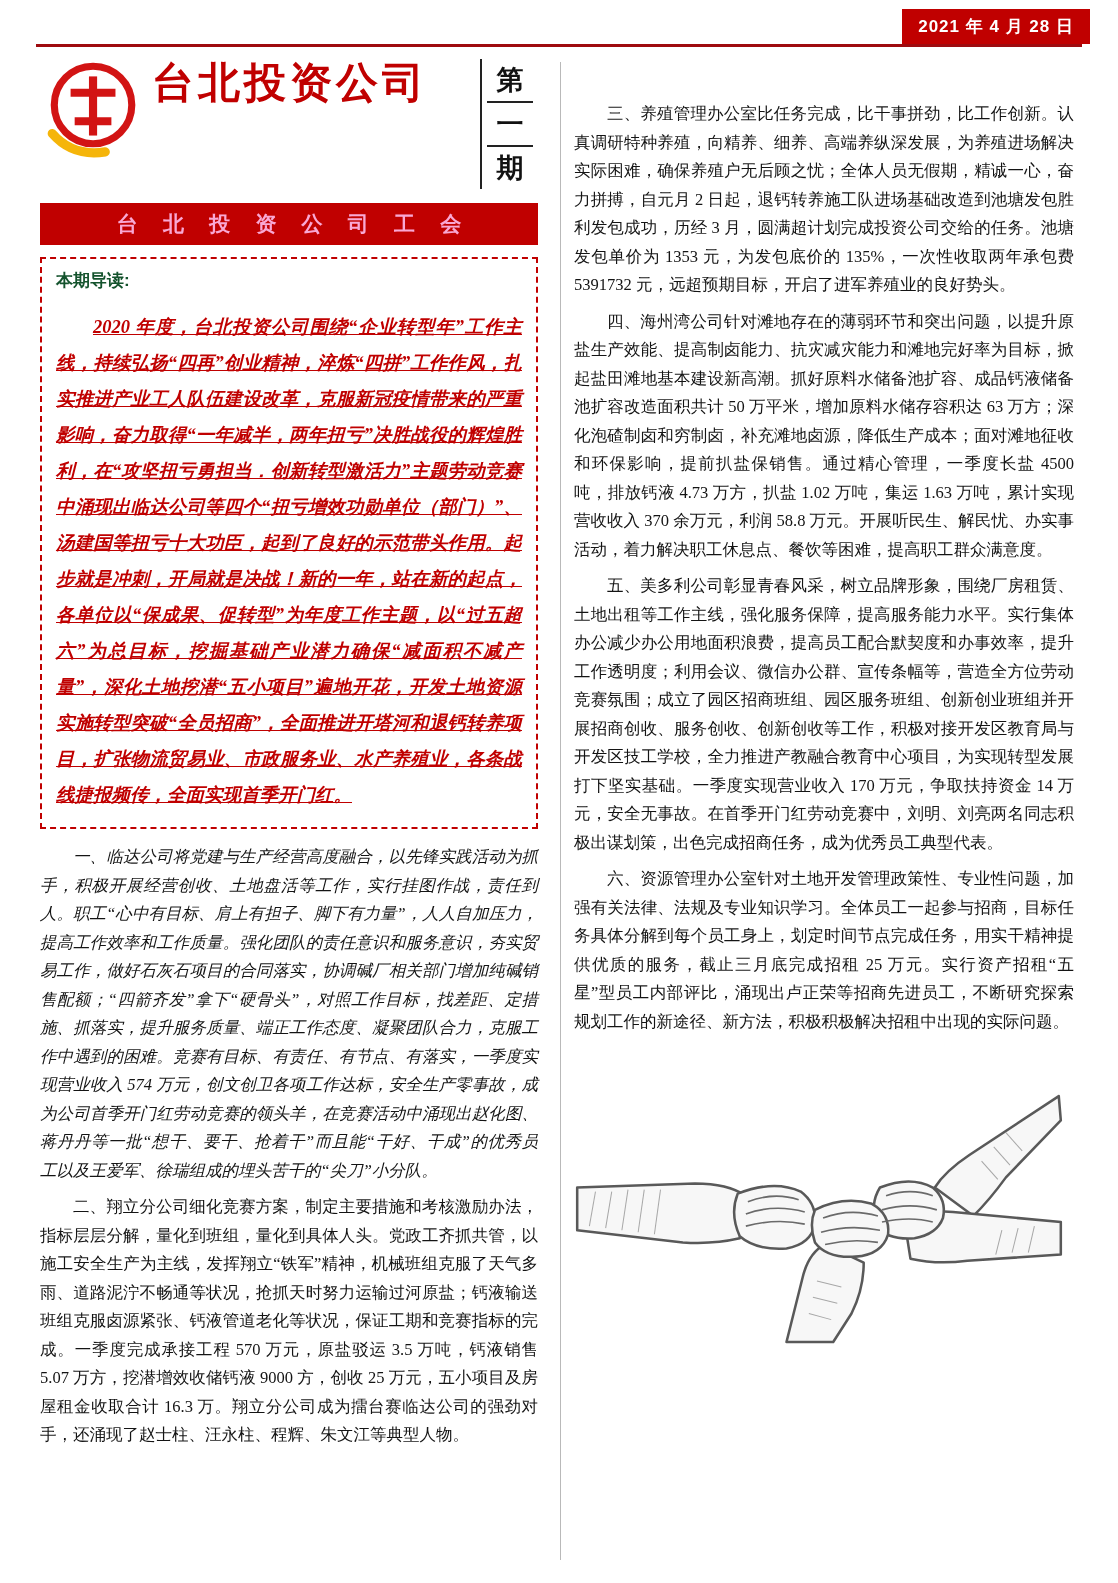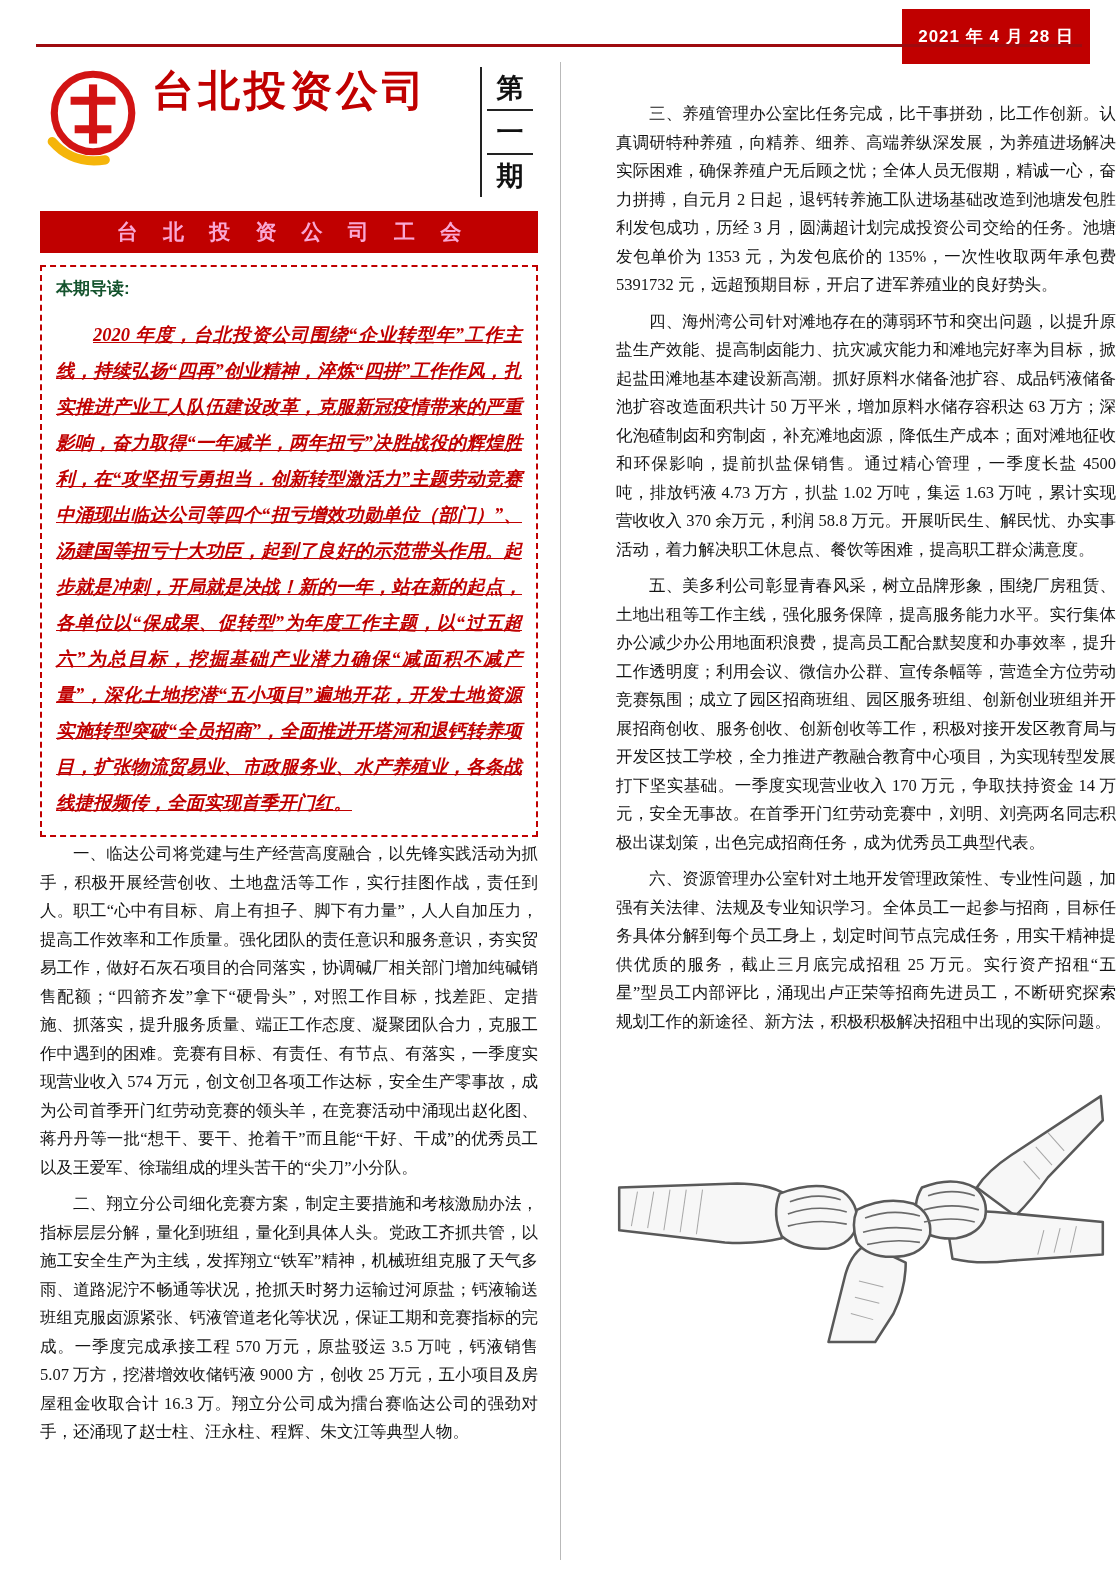--- a/index.html
+++ b/index.html
@@ -6,27 +6,27 @@
   html,body { background:#ffffff; }
   .page {
     position:relative; width:1118px; height:1583px; margin:0 auto;
     background:#fff; overflow:hidden;
     font-family:"Liberation Serif","DejaVu Serif",serif; color:#141414;
   }
   .date-badge {
     position:absolute; top:9px; right:28px;
     background:var(--accent,#c00000); color:#fff;
     font-family:"Liberation Sans","DejaVu Sans",sans-serif;
-    font-size:17px; font-weight:bold; padding:16px 16px; letter-spacing:1px;
+    font-size:17px; font-weight:bold; padding:6px 16px; letter-spacing:1px;
   }
   .top-rule { position:absolute; top:44px; left:36px; width:1046px; height:3px; background:var(--rule,#9e0b0f); }
   .col-divider { position:absolute; left:560px; top:62px; height:1498px; width:1px; background:#b9b9b9; }
-  .col { position:absolute; top:64px; }
+  .col { position:absolute; top:56px; }
   .col-left  { left:40px;  width:498px; }
-  .col-right { left:616px; width:500px; top:92px; }
+  .col-right { left:574px; width:500px; top:92px; }
 
   .masthead { display:flex; align-items:flex-start; gap:10px; }
   .logo { width:102px; height:104px; flex:0 0 auto; }
   .titles { flex:1; padding-top:1px; overflow:hidden; }
   .title-line {
     font-family:"Liberation Sans","DejaVu Sans",sans-serif;
     font-weight:900; font-size:42px; line-height:52px;
     color:var(--accent,#c00000); letter-spacing:4px; white-space:nowrap;
   }
   .issue-box {
@@ -54,21 +54,21 @@
     margin-top:17px; color:var(--accent,#c00000);
     font-style:italic; font-weight:600;
     font-size:18.5px; line-height:36px;
     text-align:justify; text-indent:2em;text-decoration:underline;
   }
 
   .body-para {
     font-size:16.5px; line-height:28.5px; color:#141414;
     text-align:justify; text-indent:2em; margin-top:8px;
   }
-  .col-left > .body-para:first-of-type { margin-top:3px; }
+  .col-left > .body-para:first-of-type { margin-top:14px;font-style:italic; }
 
   .hands { margin-top:54px; width:490px; height:254px; }
   .hands svg { width:100%; height:100%; }
 </style>
 </head>
 <body>
 
 <div class="page">
 
   <div class="date-badge">2021 年 4 月 28 日</div>

